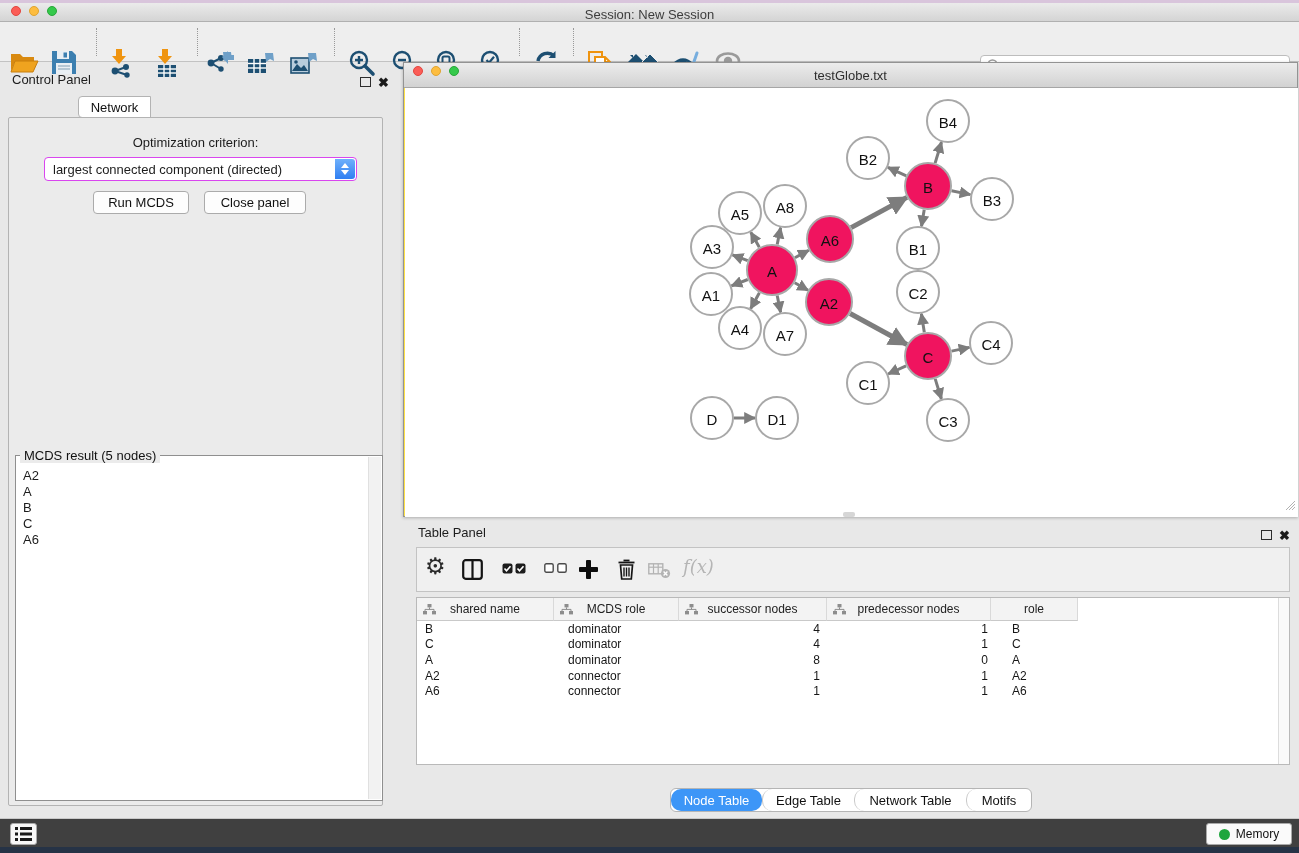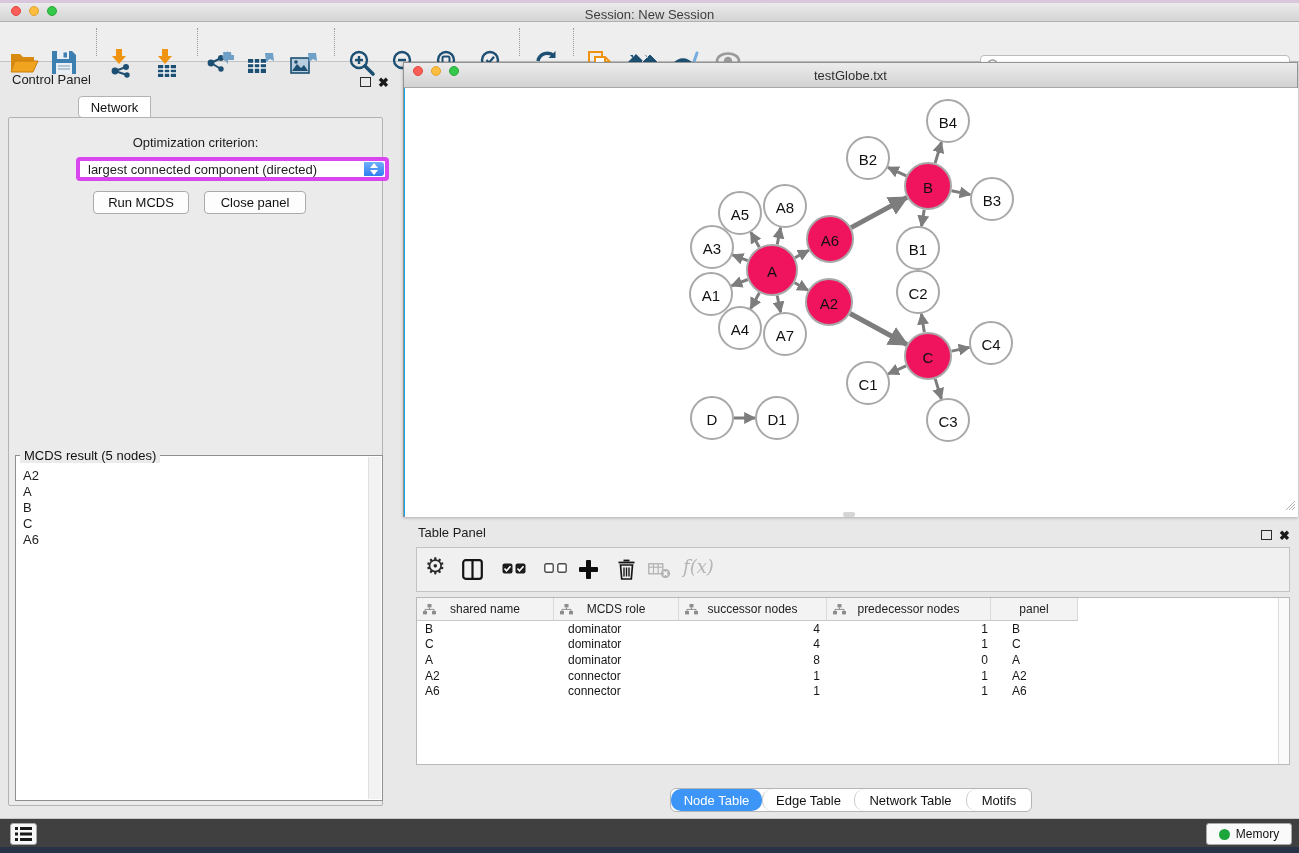--- a/index.html
+++ b/index.html
@@ -58,22 +58,22 @@
   .cp-tab:last-child  { border-radius:0 4px 4px 0; }
   .cp-tab.active { background:#3d96f7; border-color:#3d8ae0; color:#fff; }
 
   #cp-content {
     position:absolute; left:8px; top:55px; width:375px; height:689px;
     background:#ebebeb; border:1px solid #b3b3b3; border-radius:2px;
   }
   #opt-label { position:absolute; left:0; right:0; top:17px; text-align:center; font-size:13px; }
   #opt-select {
     position:absolute; left:35px; top:39px; width:313px; height:24px;
-    background:#fff; border:4px solid #d946ef; border-radius:4px;
-    display:flex; align-items:center; font-size:13px; padding-left:8px;margin-left:32px;
+    background:#fff; border:1px solid #d946ef; border-radius:4px;
+    display:flex; align-items:center; font-size:13px; padding-left:8px;
   }
   #opt-select .stepper {
     position:absolute; right:1px; top:1px; bottom:1px; width:20px;
     background:linear-gradient(#6fb0fb,#2f7ef2);
     border-radius:0 3px 3px 0; display:flex; flex-direction:column;
     align-items:center; justify-content:center; gap:2px;
   }
   .chev { width:0; height:0; border-left:4px solid transparent; border-right:4px solid transparent; }
   .chev.up   { border-bottom:5px solid #fff; }
   .chev.down { border-top:5px solid #fff; }
@@ -96,21 +96,21 @@
   #result-list { position:absolute; left:0; top:8px; right:14px; bottom:0; padding:4px 0 0 7px; overflow:hidden; }
   .result-item { font-size:13px; line-height:16px; }
   #result-scroll {
     position:absolute; right:1px; top:1px; bottom:1px; width:13px;
     background:#f2f2f2; border-left:1px solid #e0e0e0;
   }
 
   
   #network-window {
     left:403px; top:62px; width:895px; height:455px;
-    background:#0ea5e9; border:1px solid #939393; box-shadow:0 1px 3px rgba(0,0,0,0.25);
+    background:#fde047; border:1px solid #939393; box-shadow:0 1px 3px rgba(0,0,0,0.25);
   }
   #nw-titlebar {
     position:absolute; left:0; top:0; right:0; height:25px;
     background:linear-gradient(#ececec,#d2d2d2); border-bottom:1px solid #a6a6a6;
   }
   #nw-title { position:absolute; left:0; right:0; top:5px; text-align:center; font-size:13px; color:#2e2e2e; }
   #nw-content { position:absolute; left:1px; top:25px; width:893px; height:429px; background:#fff; }
   #resize-grip { position:absolute; right:2px; bottom:2px; }
   #splitter-thumb { left:843px; top:512px; width:12px; height:5px; background:#d6d6d6; border-radius:2px; }
 
@@ -557,21 +557,21 @@
       <div class="nt-hcell" style="width:164px">
         <svg class="tree-ic" width="13" height="11" viewBox="0 0 13 11">
             <rect x="4.5" y="0" width="4" height="3.4" fill="#8d8d8d"></rect>
             <rect x="0" y="7" width="4" height="3.4" fill="#8d8d8d"></rect>
             <rect x="9" y="7" width="4" height="3.4" fill="#8d8d8d"></rect>
             <path d="M6.5 3.4 v2 M2 7 v-1.6 h9 V7" fill="none" stroke="#8d8d8d" stroke-width="1"></path>
           </svg>
         <span>predecessor nodes</span>
       </div>
       <div class="nt-hcell" style="width:87px">
-        <span>panel</span>
+        <span>role</span>
       </div>
     </div>
     <div id="nt-rows">
       <div class="nt-row">
         <div class="nt-cell c0" style="width:137px">B</div>
         <div class="nt-cell c1" style="width:125px">dominator</div>
         <div class="nt-cell c2" style="width:148px">4</div>
         <div class="nt-cell c3" style="width:164px">1</div>
         <div class="nt-cell c4" style="width:87px">B</div>
       </div>

